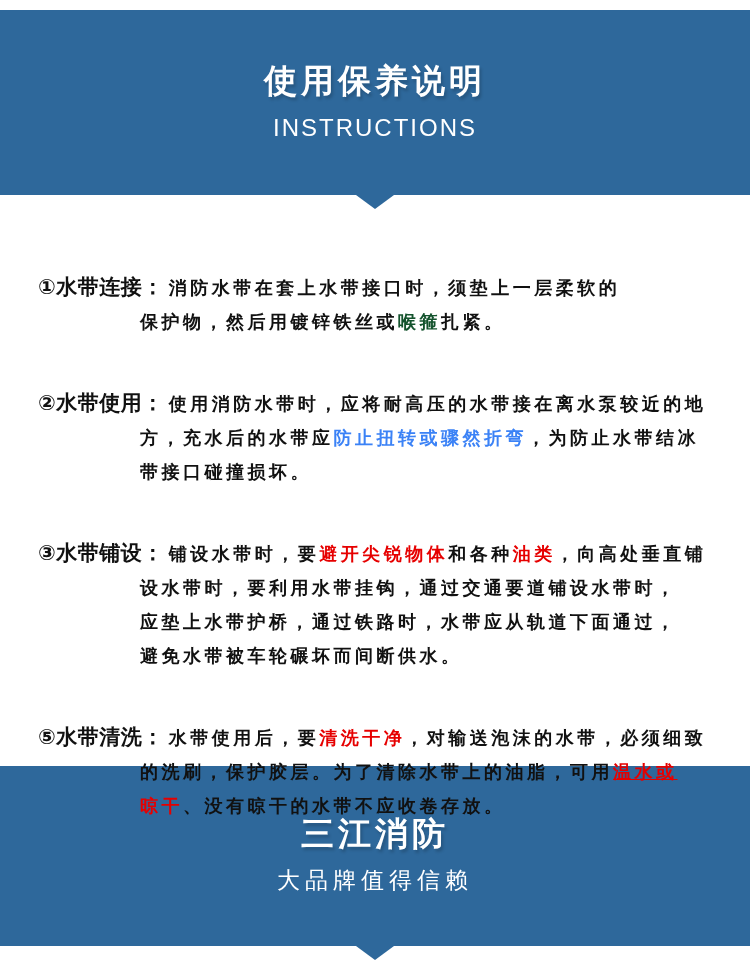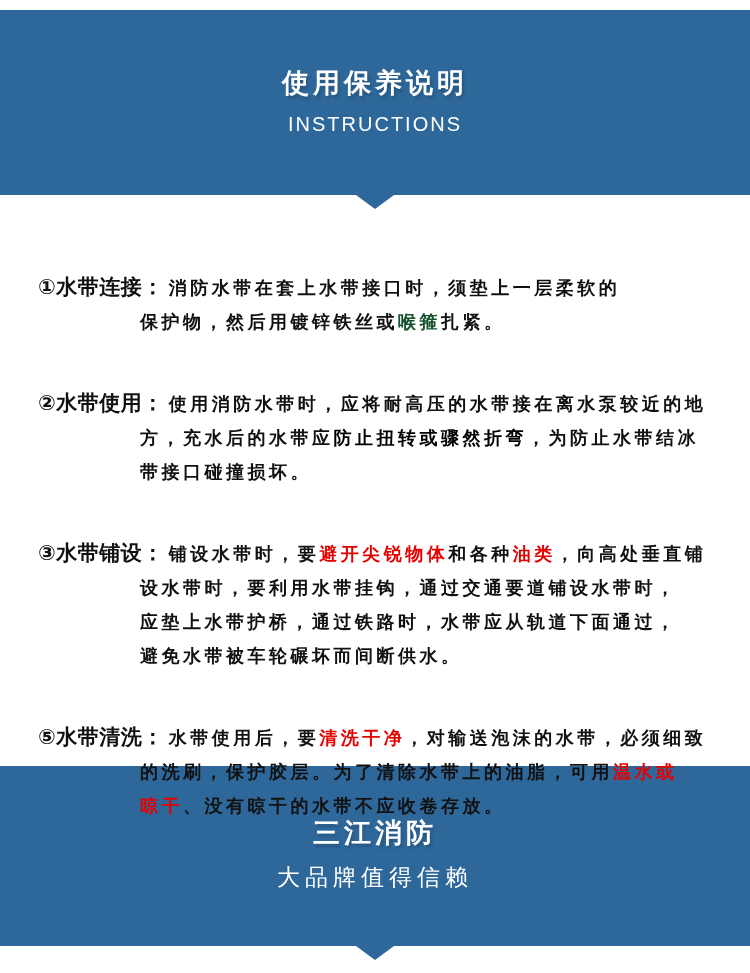--- a/index.html
+++ b/index.html
@@ -14,25 +14,25 @@
   
   .banner{
     background:#2e689b;
     color:#ffffff;
     display:flex;flex-direction:column;align-items:center;justify-content:center;
     width:100%;
   }
   .banner.top{height:185px;margin-top:10px;}
   .banner.bottom{height:180px;}
   .banner-title{
-    font-size:27px;font-weight:bold;letter-spacing:4px;
+    font-size:33px;font-weight:bold;letter-spacing:4px;
     text-shadow:2px 3px 3px rgba(0,0,0,0.18);
     line-height:1.1;
   }
-  .banner-sub{font-size:20px;letter-spacing:2px;margin-top:14px;font-weight:normal;}
+  .banner-sub{font-size:24px;letter-spacing:2px;margin-top:14px;font-weight:normal;}
   .banner.bottom .banner-sub{font-size:23px;letter-spacing:5px;margin-top:13px;}
   .tri-row{height:0;display:flex;justify-content:center;position:relative;z-index:2;}
   .tri{
     width:0;height:0;
     border-left:19px solid transparent;
     border-right:19px solid transparent;
     border-top:14px solid #2e689b;
   }
   
   .content{
@@ -63,32 +63,32 @@
     <div class="tri" style="border-top-color: rgb(46, 104, 155);"></div>
   </div>
 
   <main class="content" id="instructions">
       <div class="item">
         <div class="line first"><span class="heading">①水带连接：</span><span>消防水带在套上水带接口时，须垫上一层柔软的</span></div>
         <div class="line cont"><span>保护物，然后用镀锌铁丝或</span><span class="red" style="color: #14532d;">喉箍</span><span>扎紧。</span></div>
       </div>
       <div class="item">
         <div class="line first"><span class="heading">②水带使用：</span><span>使用消防水带时，应将耐高压的水带接在离水泵较近的地</span></div>
-        <div class="line cont"><span>方，充水后的水带应</span><span class="red" style="color: #000000;">防止扭转或骤然折弯</span><span>，为防止水带结冰</span></div>
+        <div class="line cont"><span>方，充水后的水带应</span><span class="red" style="color: #3b82f6;">防止扭转或骤然折弯</span><span>，为防止水带结冰</span></div>
         <div class="line cont"><span>带接口碰撞损坏。</span></div>
       </div>
       <div class="item">
         <div class="line first"><span class="heading">③水带铺设：</span><span>铺设水带时，要</span><span class="red" style="color: rgb(230, 0, 0);">避开尖锐物体</span><span>和各种</span><span class="red" style="color: rgb(230, 0, 0);">油类</span><span>，向高处垂直铺</span></div>
         <div class="line cont"><span>设水带时，要利用水带挂钩，通过交通要道铺设水带时，</span></div>
         <div class="line cont"><span>应垫上水带护桥，通过铁路时，水带应从轨道下面通过，</span></div>
         <div class="line cont"><span>避免水带被车轮碾坏而间断供水。</span></div>
       </div>
       <div class="item">
         <div class="line first"><span class="heading">⑤水带清洗：</span><span>水带使用后，要</span><span class="red" style="color: rgb(230, 0, 0);">清洗干净</span><span>，对输送泡沫的水带，必须细致</span></div>
-        <div class="line cont"><span>的洗刷，保护胶层。为了清除水带上的油脂，可用</span><span class="red" style="color: rgb(230, 0, 0);">温水或</span></div>
+        <div class="line cont"><span>的洗刷，保护胶层。为了清除水带上的油脂，可用</span><span class="red" style="color: rgb(230, 0, 0); text-decoration: underline;">温水或</span></div>
         <div class="line cont"><span class="red" style="color: rgb(230, 0, 0);">晾干</span><span>、没有晾干的水带不应收卷存放。</span></div>
       </div>
     </main>
 
   <section class="banner bottom" style="background: rgb(46, 104, 155);">
     <div class="banner-title">三江消防</div>
     <div class="banner-sub">大品牌值得信赖</div>
   </section>
   <div class="tri-row">
     <div class="tri" style="border-top-color: rgb(46, 104, 155);"></div>

